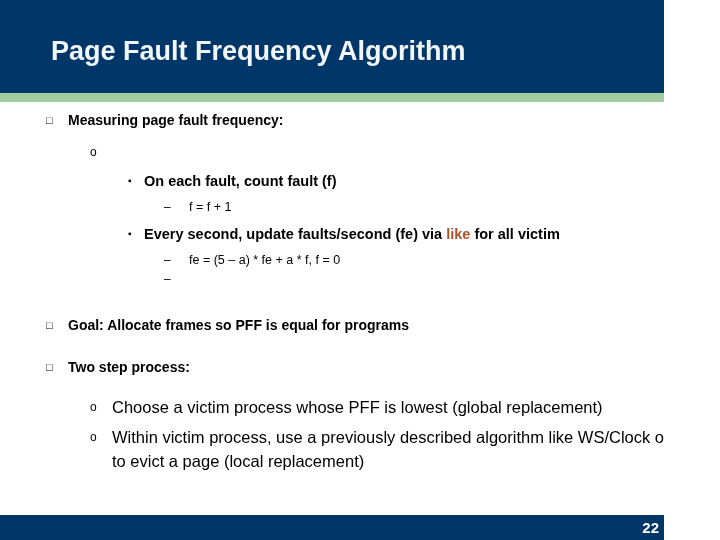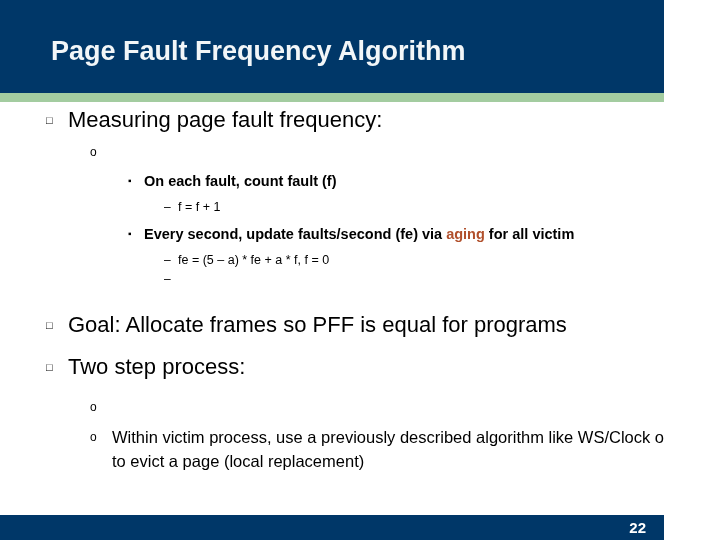--- a/index.html
+++ b/index.html
@@ -75,23 +75,23 @@
   .lvl1 {
     padding-left: 46px;
     margin-bottom: 0px;
   }
   .lvl1 .bullet {
     width: 22px;
     font-size: 11px;
     line-height: 28px;
   }
   .lvl1 .text {
-    font-size: 22px;
+    font-size: 14px;
     line-height: 28px;
-    font-weight: normal;
+    font-weight: bold;
   }
 
   
   .lvl2 {
     padding-left: 90px;
   }
   .lvl2 .bullet {
     width: 22px;
     font-size: 12px;
     line-height: 24px;
@@ -121,20 +121,21 @@
     padding-left: 164px;
   }
   .lvl4 .bullet {
     width: 14px;
     font-size: 12px;
     line-height: 19px;
   }
   .lvl4 .text {
     font-size: 12.5px;
     line-height: 19px;
+    margin-left: 11px;
   }
 
   .gap-sm { height: 6px; }
   .gap-md { height: 14px; }
   .gap-lg { height: 22px; }
 
   .accent {
     color: #b1502c;
     font-weight: bold;
   }
@@ -143,21 +144,21 @@
   .footer-band {
     position: absolute;
     left: 0;
     top: 515px;
     width: 720px;
     height: 25px;
     background: #003768;
   }
   .page-number {
     position: absolute;
-    right: 18px;
+    right: 5px;
     top: 519px;
     font-size: 15px;
     font-weight: bold;
     color: #ffffff;
     font-family: "Liberation Sans", sans-serif;
   }
 </style>
 </head>
 <body>
 
@@ -191,21 +192,21 @@
 
     <div class="row lvl4">
       <span class="bullet">–</span>
       <span class="text">f = f + 1</span>
     </div>
 
     <div class="gap-sm"></div>
 
     <div class="row lvl3">
       <span class="bullet">▪</span>
-      <span class="text"><span>Every second, update faults/second (fe) via </span><span class="accent">aging</span><span> for all victim</span></span>
+      <span class="text"><span>Every second, update faults/second (fe) via </span><span class="accent">like</span><span> for all victim</span></span>
     </div>
 
     <div class="gap-sm"></div>
 
     <div class="row lvl4">
       <span class="bullet">–</span>
       <span class="text">fe = (5 – a) * fe + a * f, f = 0</span>
     </div>
 
     <div class="row lvl4">
@@ -223,20 +224,21 @@
 
     <div class="row lvl1">
       <span class="bullet">□</span>
       <span class="text">Two step process:</span>
     </div>
 
     <div class="gap-md"></div>
 
     <div class="row lvl2">
       <span class="bullet">o</span>
+      <span class="text">Choose a victim process whose PFF is lowest (global replacement)</span>
     </div>
 
     <div class="gap-sm"></div>
 
     <div class="row lvl2">
       <span class="bullet">o</span>
       <span class="text">Within victim process, use a previously described algorithm like WS/Clock or LRU to evict a page (local replacement)</span>
     </div>
 
   </div>

